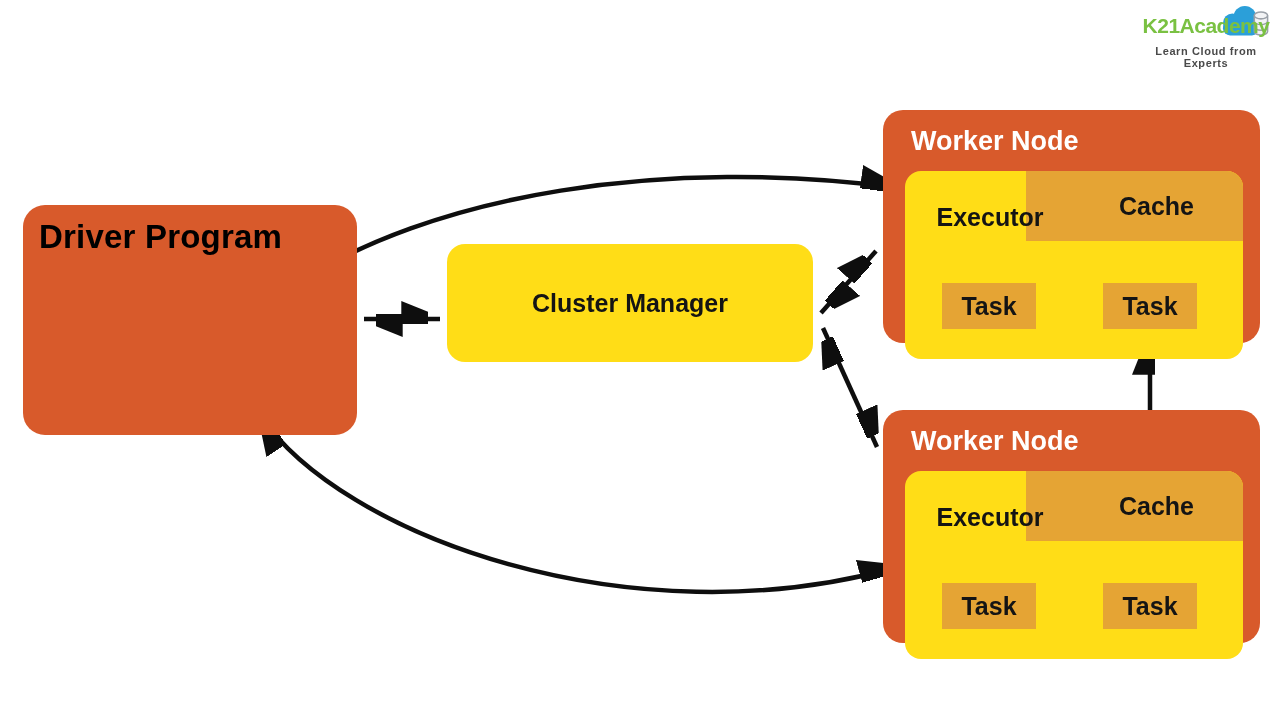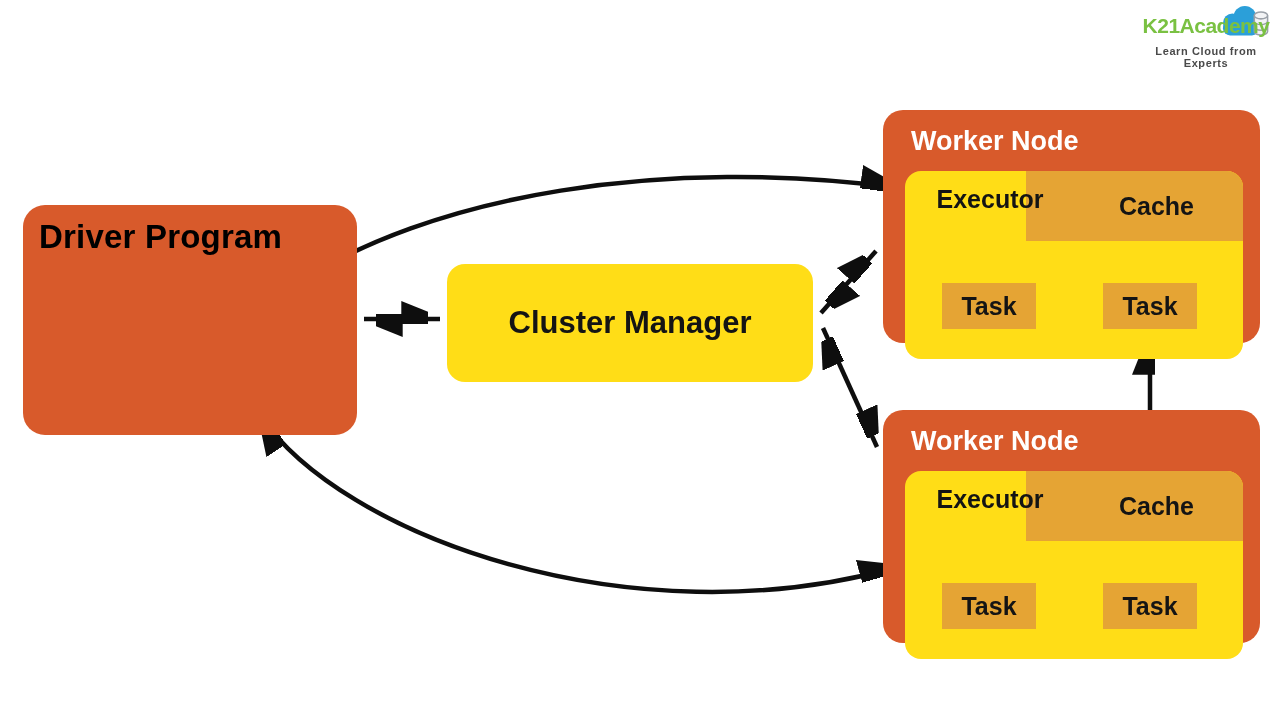--- a/index.html
+++ b/index.html
@@ -12,31 +12,31 @@
 
   
   .driver{left:23px;top:205px;width:334px;height:230px;background:var(--orange);border-radius:22px;}
   .driver-title{position:absolute;top:13px;left:16px;width:100%;text-align:left;color:#000000;
     font-weight:bold;font-size:33px;letter-spacing:.2px;}
   .spark{position:absolute;left:22px;top:85px;width:288px;height:120px;background:var(--yellow);
     border-radius:18px;display:flex;align-items:center;justify-content:center;
     font-size:31px;font-weight:bold;color:var(--ink);}
 
   
-  .cluster{left:447px;top:264px;width:366px;height:118px;background:var(--yellow);border-radius:18px;
-    display:flex;align-items:center;justify-content:center;font-size:31px;font-weight:bold;color:var(--ink);}
+  .cluster{left:447px;top:244px;width:366px;height:118px;background:var(--yellow);border-radius:18px;
+    display:flex;align-items:center;justify-content:center;font-size:25px;font-weight:bold;color:var(--ink);}
 
   
   .worker{width:377px;height:233px;background:var(--orange);border-radius:20px;}
   .worker-1{left:883px;top:110px;}
   .worker-2{left:883px;top:410px;}
   .worker-title{position:absolute;left:28px;top:16px;color:#ffffff;font-size:27px;font-weight:bold;}
   .executor{position:absolute;left:22px;top:61px;width:338px;height:188px;background:var(--yellow);
     border-radius:16px;overflow:hidden;}
-  .exec-label{position:absolute;left:0;top:14px;width:170px;text-align:center;
+  .exec-label{position:absolute;left:0;top:32px;width:170px;text-align:center;
     font-size:25px;font-weight:bold;color:var(--ink);}
   .cache{position:absolute;right:0;top:0;width:173px;height:70px;background:var(--amber);
     display:flex;align-items:center;justify-content:center;font-size:25px;font-weight:bold;color:var(--ink);padding-left:44px;}
   .task{position:absolute;width:94px;height:46px;background:var(--amber);
     display:flex;align-items:center;justify-content:center;font-size:25px;font-weight:bold;color:var(--ink);}
   .task-1{left:37px;top:112px;}
   .task-2{left:198px;top:112px;}
 
   
   .arrows{position:absolute;left:0;top:0;width:1280px;height:720px;pointer-events:none;}

